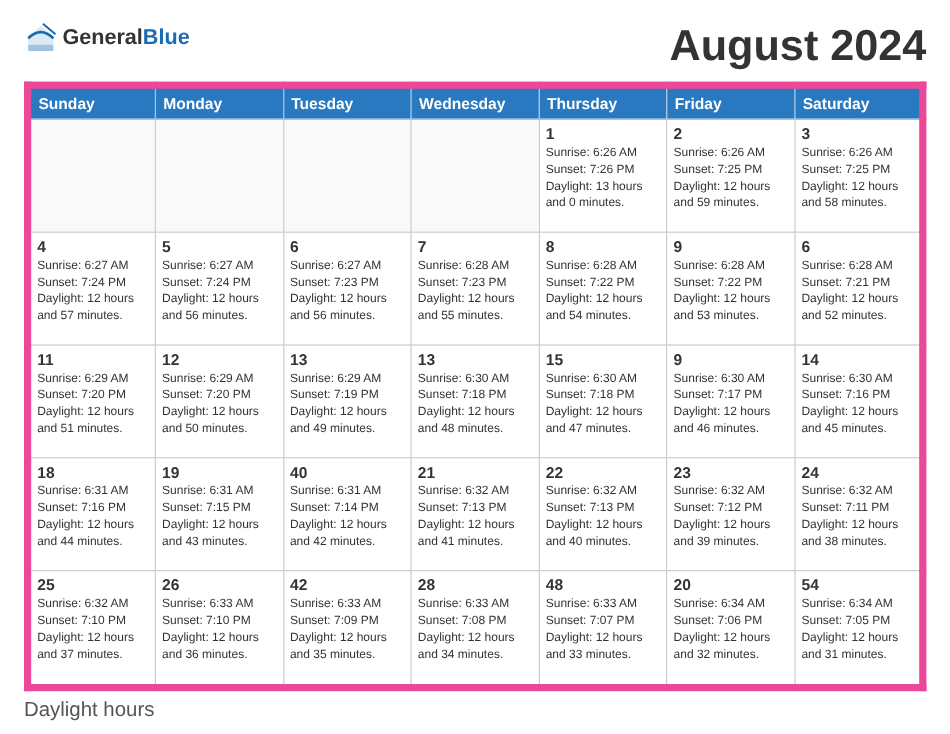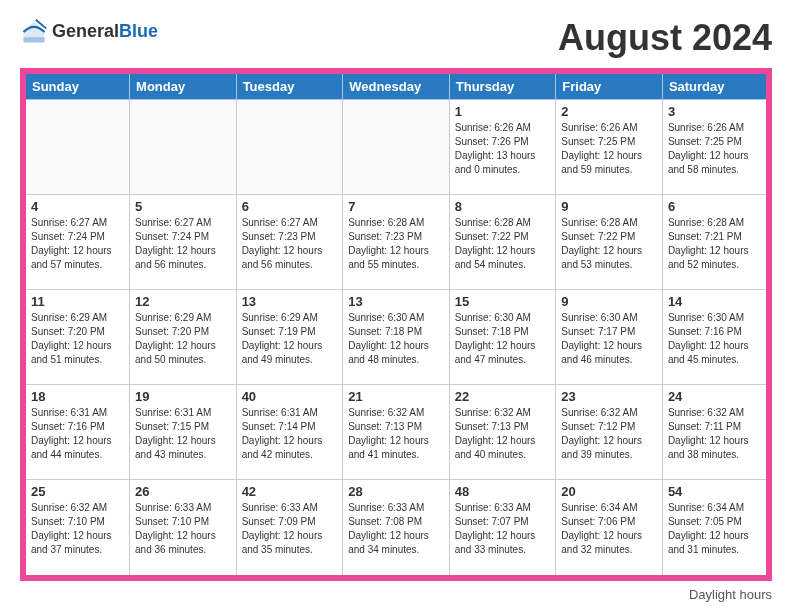--- a/index.html
+++ b/index.html
@@ -86,24 +86,24 @@
       color: #333;
       margin-bottom: 2px;
     }
     .day-info {
       font-size: 10px;
       color: #333;
       line-height: 1.4;
     }
     .footer {
       margin-top: 6px;
-      font-size: 13px;
+      font-size: 17px;
       color: #555;
       display: flex;
-      justify-content: flex-end;
+      justify-content: flex-start;
     }
   </style>
 </head>
 <body>
 
 <div class="page">
   <div class="header">
     <div class="logo">
       <svg class="logo-icon" viewBox="0 0 32 32" xmlns="http://www.w3.org/2000/svg">
         <polygon points="16,4 28,14 28,28 4,28 4,14" fill="#1a6bb5" opacity="0.15"></polygon>

